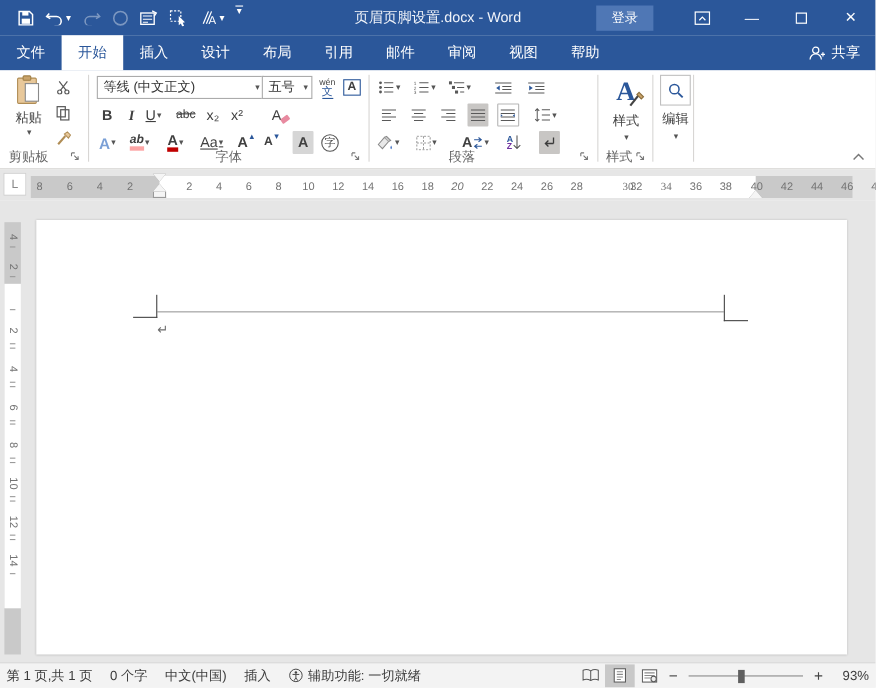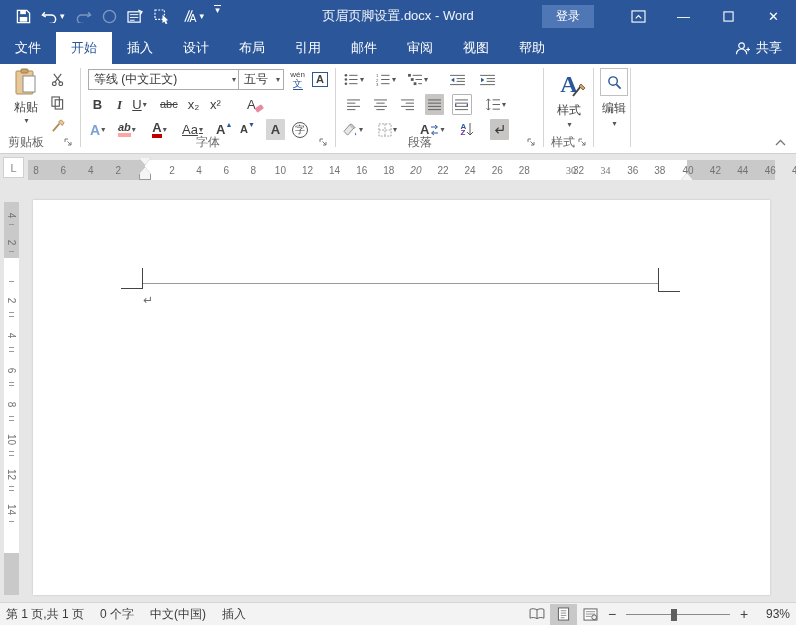--- a/index.html
+++ b/index.html
@@ -548,20 +548,28 @@
       <div class="mark" style="left:625px;top:68px;width:22px;height:24px;border-left:1px solid;border-bottom:1px solid;"></div>
       <div class="body-pilcrow">↵</div>
     </div>
   </div>
 
   <div class="statusbar">
     <span class="sb-item" style="padding-left:6px;">第 1 页,共 1 页</span>
     <span class="sb-item">0 个字</span>
     <span class="sb-item">中文(中国)</span>
     <span class="sb-item">插入</span>
+    <span class="sb-item">
+      <svg width="14" height="14" viewBox="0 0 16 16">
+          <circle cx="8" cy="8" r="6.5" fill="none" stroke="#444"></circle>
+          <circle cx="8" cy="5" r="1.3" fill="#444"></circle>
+          <path d="M4.5 7 h7 M8 7.5 v3 M8 10.5 l-2 3 M8 10.5 l2 3" stroke="#444" fill="none"></path>
+        </svg>
+      <span>辅助功能: 一切就绪</span>
+    </span>
     <div class="sb-right">
       <span class="viewbtn">
         <svg width="16" height="12" viewBox="0 0 17 13">
             <path d="M8.5 2 C6 0.5 3 0.5 1 1.5 V11 C3 10 6 10 8.5 11.5 C11 10 14 10 16 11 V1.5 C14 0.5 11 0.5 8.5 2z" fill="none" stroke="#595959"></path>
             <path d="M8.5 2 V11.5" stroke="#595959"></path>
           </svg>
       </span>
       <span class="viewbtn sel">
         <svg width="13" height="14" viewBox="0 0 14 15">
             <rect x="1.5" y="1" width="11" height="13" fill="#fff" stroke="#595959"></rect>

